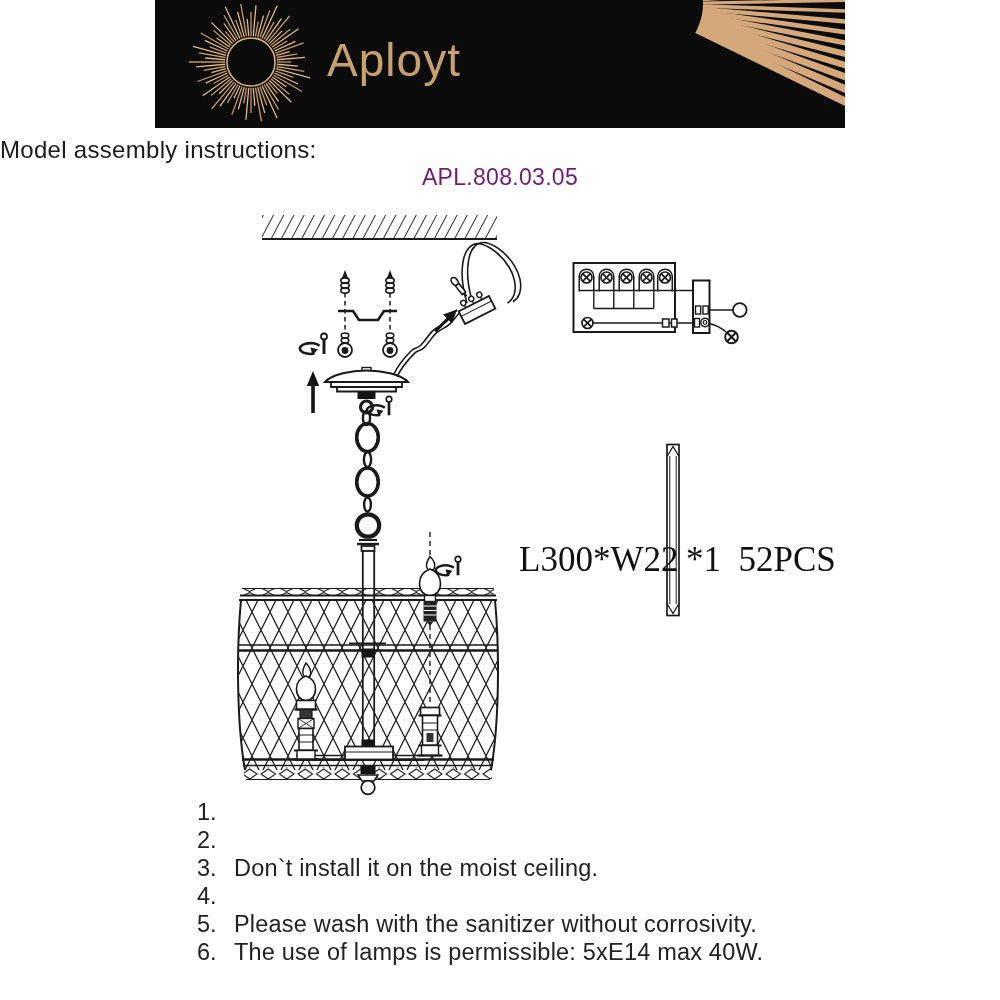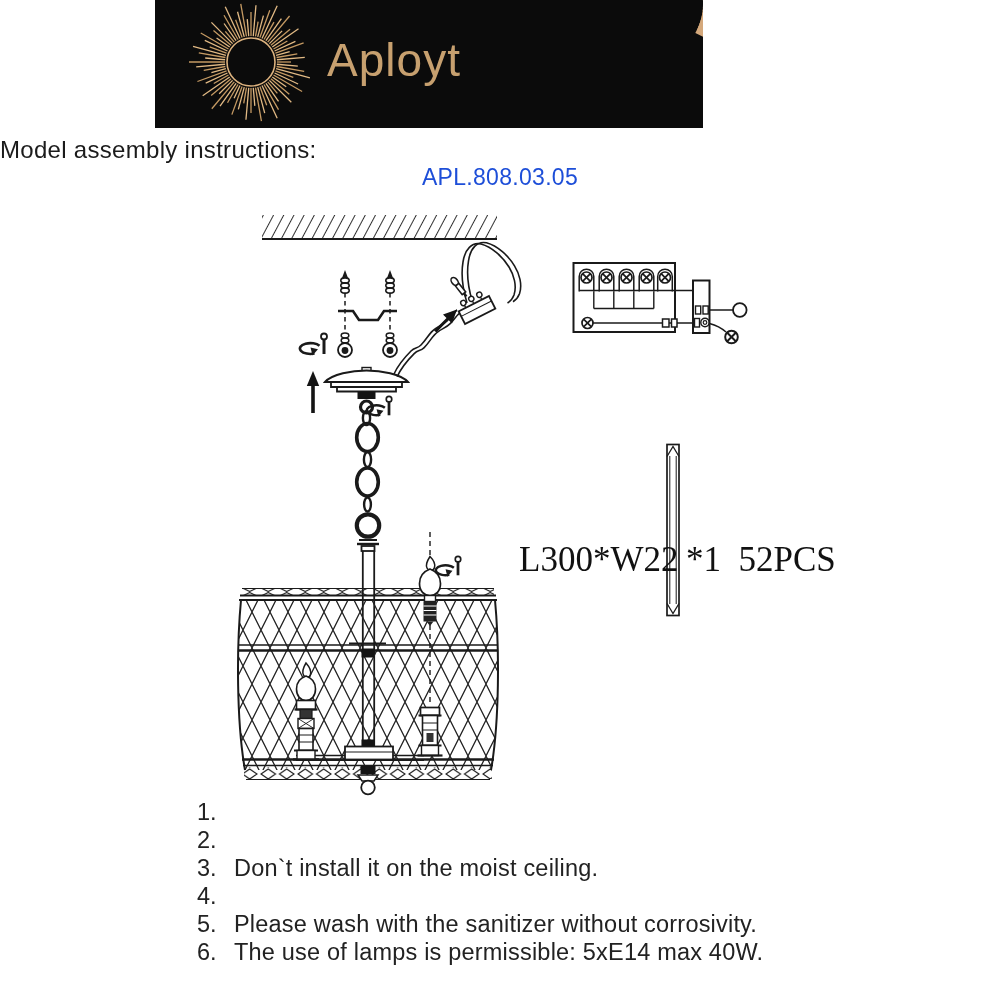--- a/index.html
+++ b/index.html
@@ -1,36 +1,36 @@
 <!DOCTYPE html>
 <html><head>
 <meta charset="utf-8">
 <style>
   html,body{margin:0;padding:0}
   body{
     width:1000px;height:1000px;position:relative;background:#ffffff;
     font-family:"Liberation Sans",sans-serif;overflow:hidden;
   }
   .banner{
-    position:absolute;left:155px;top:0;width:548px;height:128px;
+    position:absolute;left:155px;top:0;width:690px;height:128px;
     background:#0b0b0b;overflow:hidden;
   }
   .banner svg{position:absolute;left:0;top:0}
   .brand{
     position:absolute;left:159px;top:30px;width:160px;height:60px;
     text-align:center;font-size:46px;line-height:60px;color:#c7a06f;
     letter-spacing:1px;font-weight:400;
   }
   .title-line1{
     position:absolute;left:0;top:136px;width:1000px;text-align:left;
     font-size:24px;color:#1b1b1b;letter-spacing:.3px;
   }
   .title-line2{
     position:absolute;left:0;top:164px;width:1000px;text-align:center;
-    font-size:23px;color:#1d4ed8;letter-spacing:.3px;
+    font-size:23px;color:#701a75;letter-spacing:.3px;
   }
   .diagram-svg{position:absolute;left:0;top:0}
   .spec{
     position:absolute;top:540px;font-family:"Liberation Serif",serif;
     font-size:35px;color:#111;white-space:pre;
   }
   .spec-left{left:519px;width:142px;text-align:right}
   .spec-right{left:686px;text-align:right}
   .instructions{position:absolute;left:197px;top:798px;color:#222}
   .inst-row{display:flex;height:28px;line-height:28px;font-size:23.5px}

